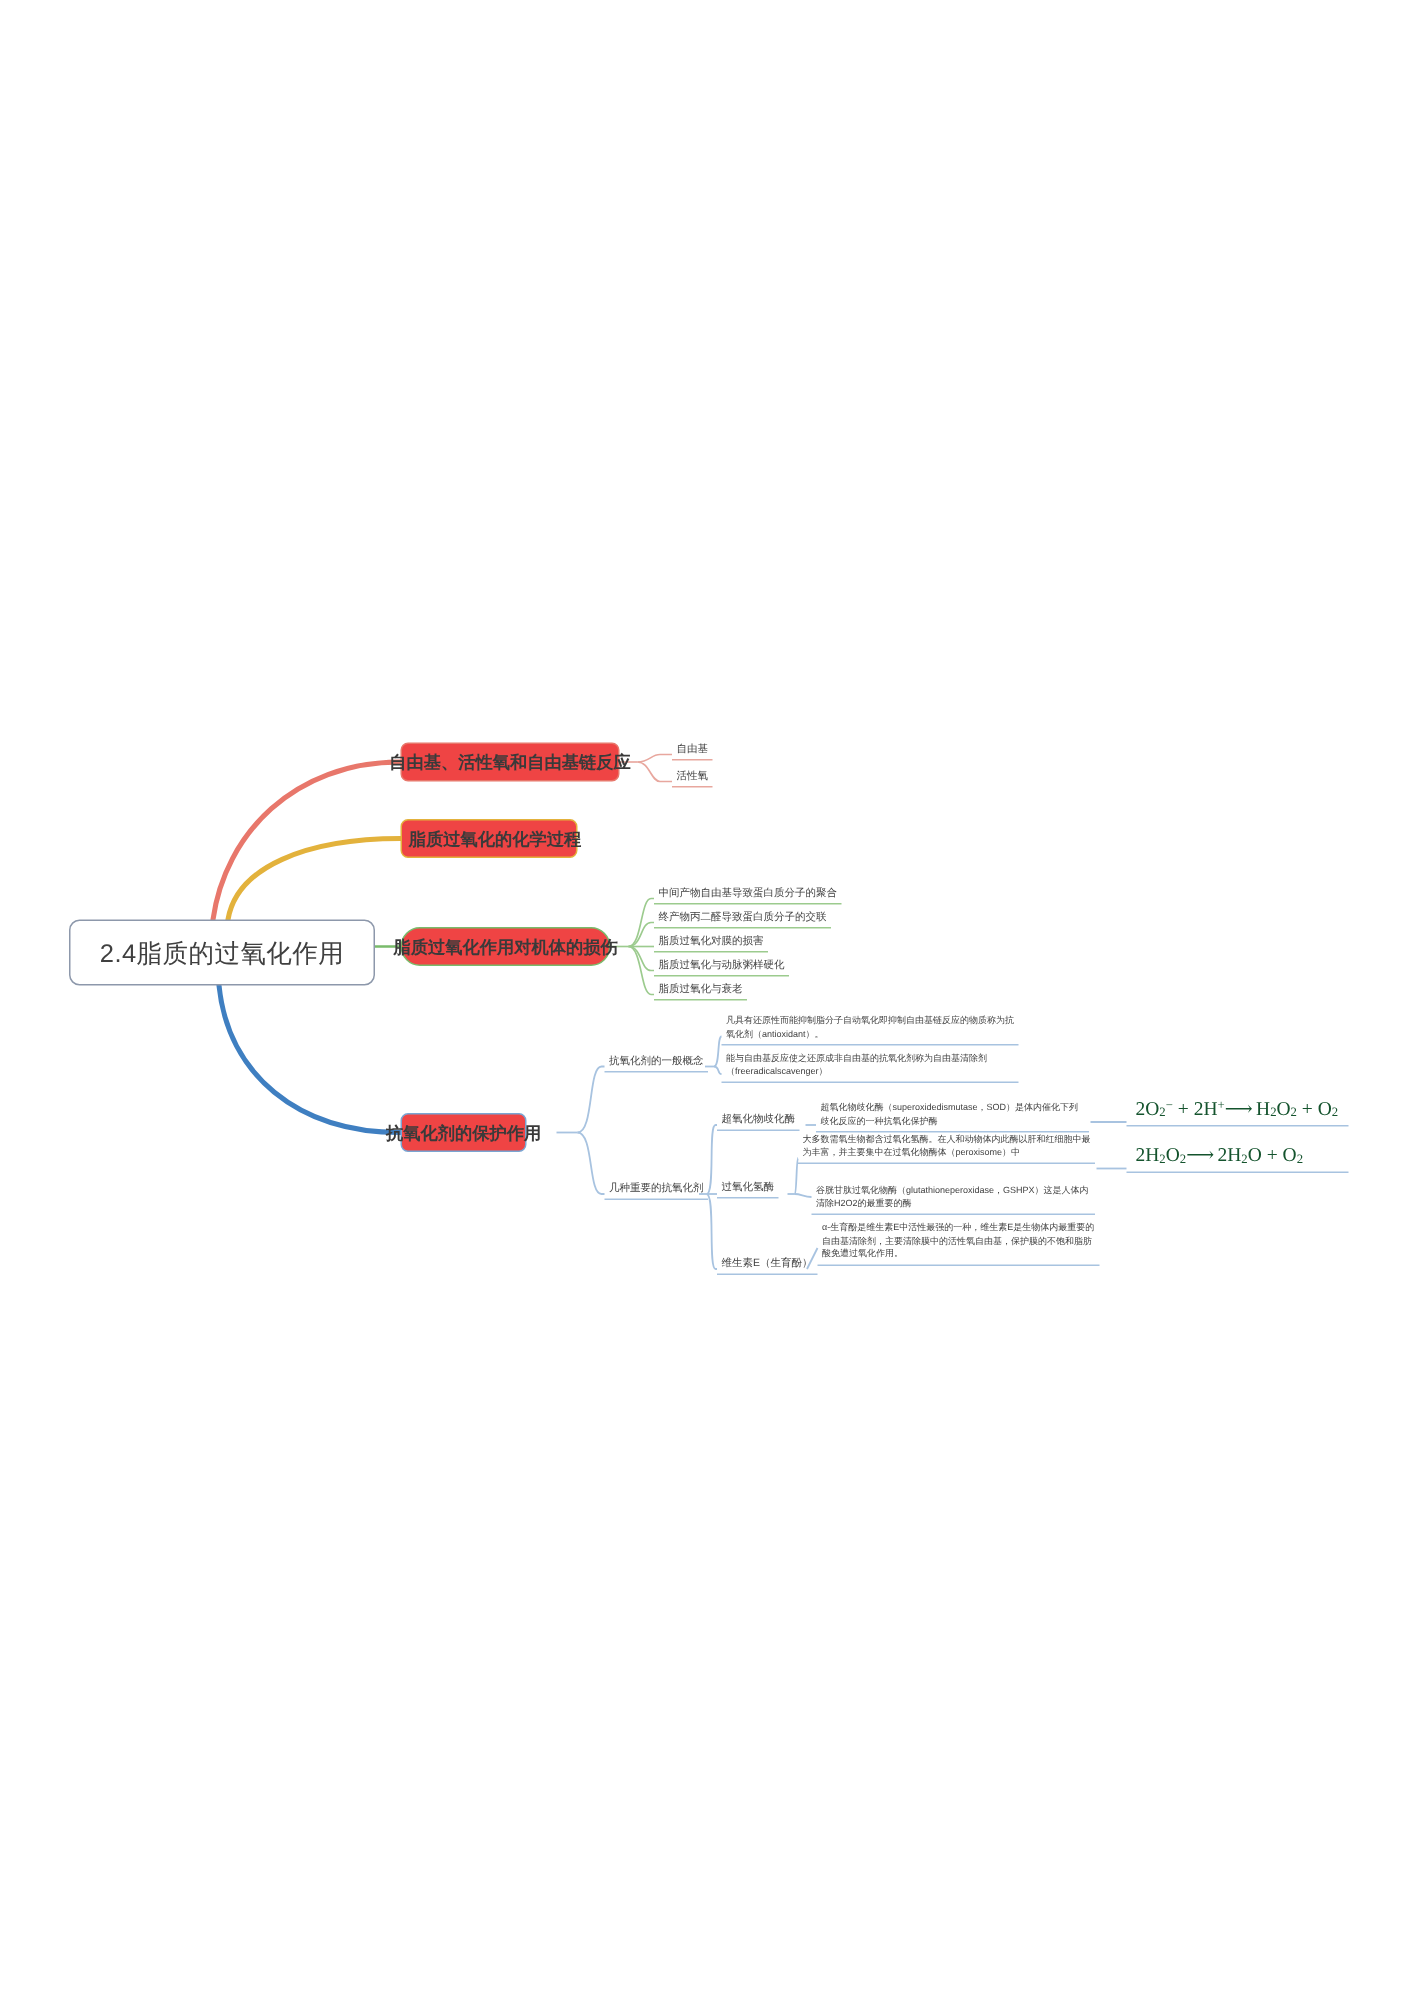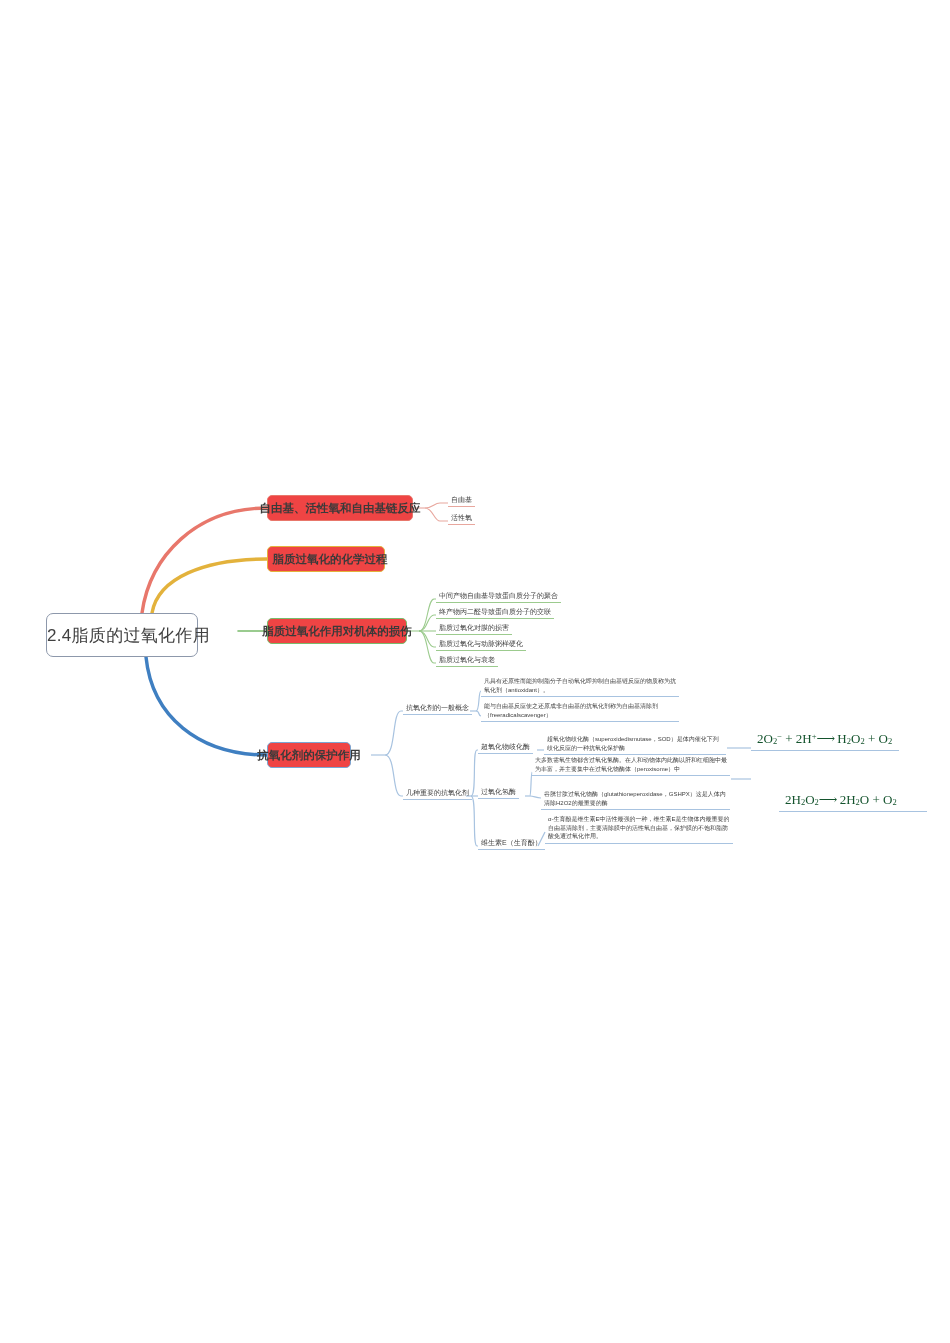--- a/index.html
+++ b/index.html
@@ -29,21 +29,21 @@
   }
   .node {
     position: absolute;
     box-sizing: border-box;
     white-space: nowrap;
   }
   
   .root-node {
     left: 46px;
     top: 613px;
-    width: 152px;
+    width: 204px;
     height: 44px;
     border: 1.6px solid #8d98ab;
     border-radius: 7px;
     background: #ffffff;
     color: #404040;
     font-size: 17px;
     line-height: 44px;
     text-align: center;
     letter-spacing: 0.3px;
   }
@@ -57,21 +57,21 @@
     font-weight: bold;
     color: #3a3a3a;
     text-align: center;
     display: flex;
     align-items: center;
     justify-content: center;
     padding: 0 8px;
   }
   .l1-red    { border-color: #e8776b; }
   .l1-yellow { border-color: #e3b23c; padding-left: 16px; }
-  .l1-green  { border-color: #79bb6b; }
+  .l1-green  { border-color: #79bb6b; border-radius: 13px; }
   .l1-blue   { border-color: #7aa5d2; }
 
   #n-free-radical {
     left: 267px; top: 495px; width: 146px; height: 26px;
   }
   #n-chem-process {
     left: 267px; top: 546px; width: 118px; height: 26px;
   }
   #n-damage {
     left: 267px; top: 618px; width: 140px; height: 26px;
@@ -135,21 +135,21 @@
     position: absolute;
     font-family: "Liberation Serif", "DejaVu Serif", serif;
     font-size: 13px;
     color: #14532d;
     white-space: nowrap;
     border-bottom: 0.9px solid #a8c3e0;
     padding: 1px 6px 3px 6px;
     box-sizing: border-box;
   }
   #eq-1 { left: 751px; top: 730px; width: 148px; }
-  #eq-2 { left: 779px; top: 761px; width: 148px; margin-top: 30px; }
+  #eq-2 { left: 751px; top: 761px; width: 148px; }
   .equation sub { font-size: 8.5px; vertical-align: -1px; }
   .equation sup { font-size: 8.5px; vertical-align: 4px; }
   .eq-arrow { letter-spacing: -1px; }
 </style>
 </head>
 <body>
 
 <div id="canvas">
 
   <svg id="edges" viewBox="0 0 950 1343" xmlns="http://www.w3.org/2000/svg">

